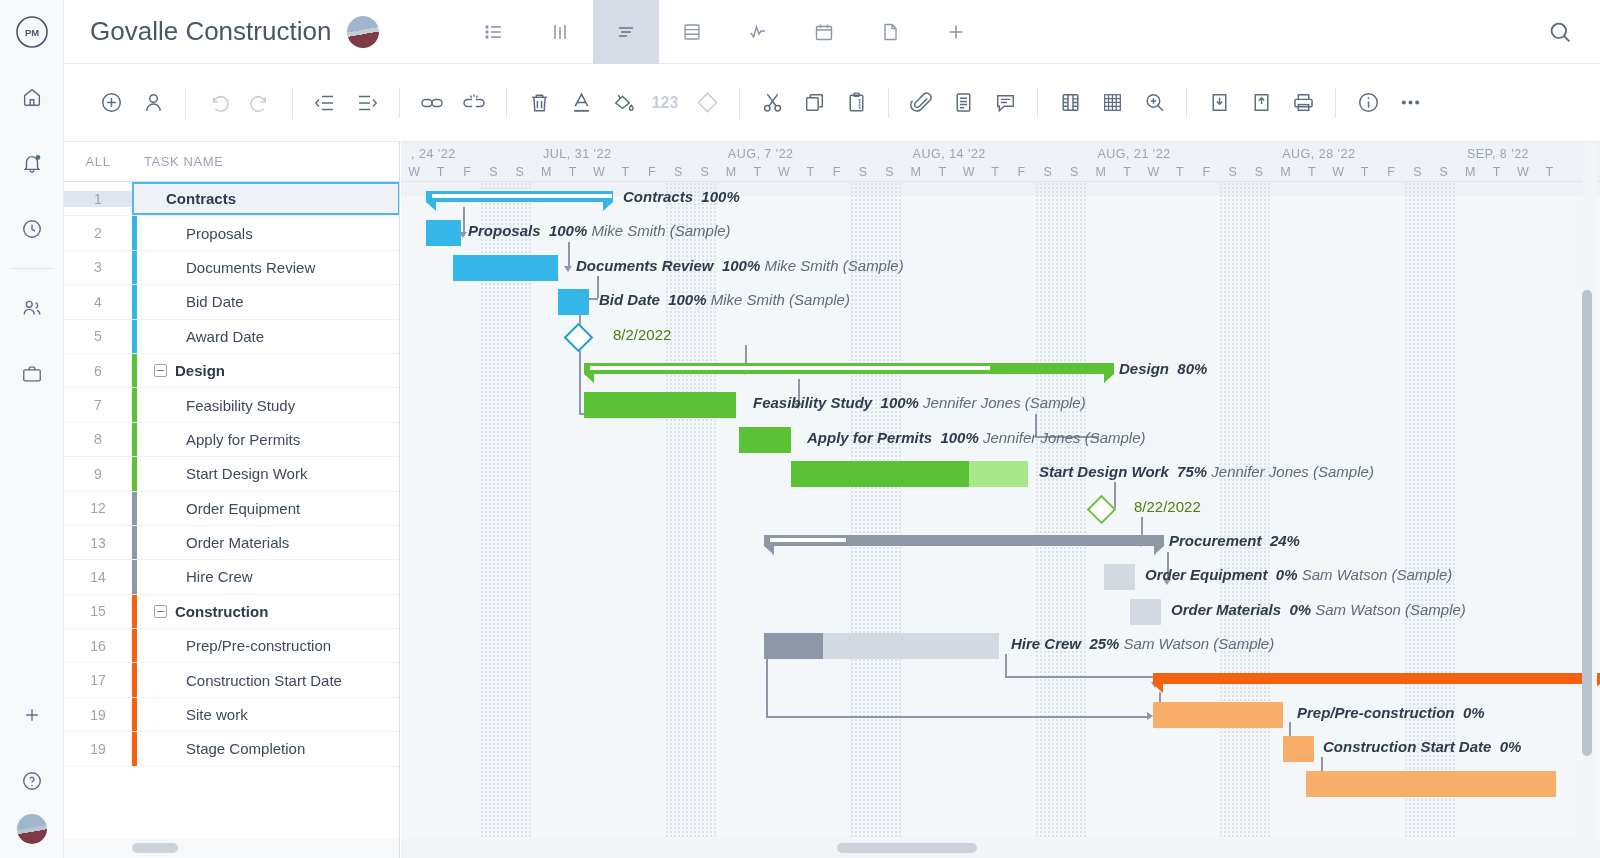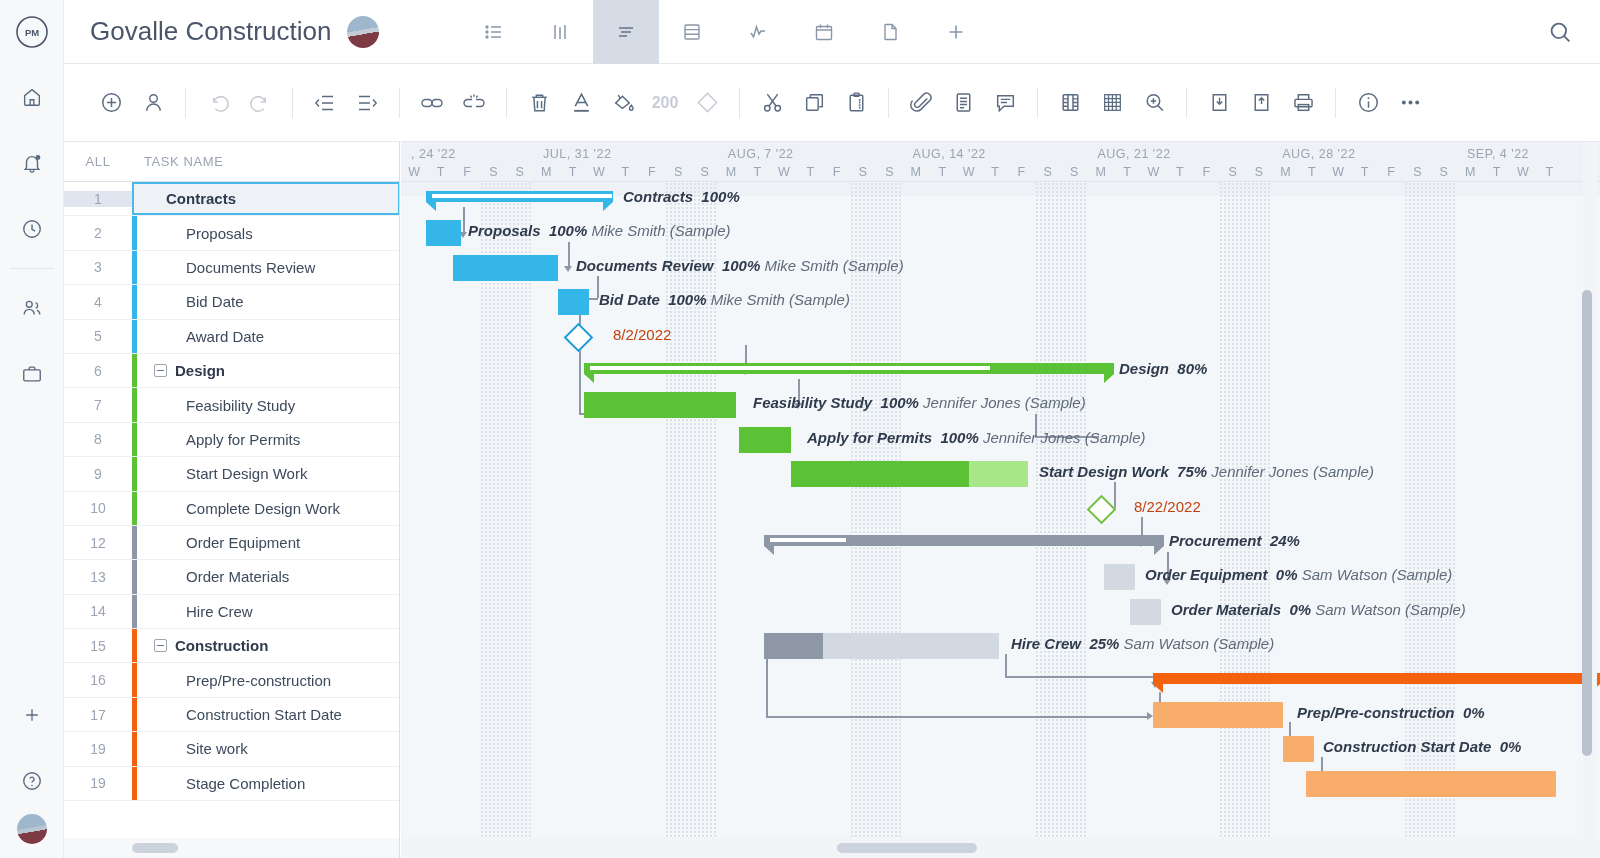--- a/index.html
+++ b/index.html
@@ -146,21 +146,21 @@
   .milestone {
     position: absolute; width: 21px; height: 21px; top: 7px;
     background: #fff; border: 2.5px solid #1a9ad6; transform: rotate(45deg);
   }
   .milestone.green { border-color: #6ec03c; }
   .bar-text {
     position: absolute; top: 6px; font-size: 15px; white-space: nowrap; color: #2f3b4d; font-style: italic;
   }
   .bar-text b { font-weight: bold; }
   .bar-text .who { color: #5f6b7a; font-weight: normal; }
-  .ms-date { position: absolute; top: 6px; font-size: 15px; color: #c2410c; white-space: nowrap; }
+  .ms-date { position: absolute; top: 6px; font-size: 15px; color: #4d7c0f; white-space: nowrap; }
 
   .link { position: absolute; background: #8d97a5; }
   .link-h { height: 1.5px; }
   .link-v { width: 1.5px; }
   .arrow-d {
     position: absolute; width: 0; height: 0;
     border-left: 4.5px solid transparent; border-right: 4.5px solid transparent;
     border-top: 6px solid #8d97a5;
   }
   .arrow-r {
@@ -386,21 +386,21 @@
       </svg>
   </div>
   <div class="tb-icon">
     <svg width="25" height="25" viewBox="0 0 24 24" fill="none" stroke="currentColor" stroke-width="1.4">
       <path d="M4.5 12.5 11 6l6.5 6.5-6.5 5z"></path>
         <path d="M8.8 8.2 7 4.8"></path>
       <path d="M19.5 14.5c1.2 1.6 1.7 2.5 1.7 3.3a1.7 1.7 0 0 1-3.4 0c0-.8.5-1.7 1.7-3.3z"></path>
       </svg>
   </div>
   <div class="tb-icon dim">
-    <span style="font-size:16px;font-weight:bold;">200</span>
+    <span style="font-size:16px;font-weight:bold;">123</span>
   </div>
   <div class="tb-icon dim">
     <svg width="25" height="25" viewBox="0 0 24 24" fill="none" stroke="currentColor" stroke-width="1.4">
       <rect x="5.8" y="5.8" width="12.4" height="12.4" transform="rotate(45 12 12)"></rect>
       </svg>
   </div>
   <div class="tb-sep"></div>
   <div class="tb-icon">
     <svg width="25" height="25" viewBox="0 0 24 24" fill="none" stroke="currentColor" stroke-width="1.4">
       <circle cx="7" cy="17.5" r="2.6"></circle>
@@ -559,27 +559,20 @@
         <div class="row-body">
           <div class="color-bar" style="background: rgb(91, 194, 54);"></div>
           <div class="row-label child">Apply for Permits</div>
         </div>
       </div>
       <div class="grid-row">
         <div class="row-num">9</div>
         <div class="row-body">
           <div class="color-bar" style="background: rgb(91, 194, 54);"></div>
           <div class="row-label child">Start Design Work</div>
-        </div>
-      </div>
-      <div class="grid-row">
-        <div class="row-num">10</div>
-        <div class="row-body">
-          <div class="color-bar" style="background: rgb(91, 194, 54);"></div>
-          <div class="row-label child">Complete Design Work</div>
         </div>
       </div>
       <div class="grid-row">
         <div class="row-num">12</div>
         <div class="row-body">
           <div class="color-bar" style="background: rgb(141, 151, 165);"></div>
           <div class="row-label child">Order Equipment</div>
         </div>
       </div>
       <div class="grid-row">
@@ -637,21 +630,21 @@
 
 <div id="timeline">
   <div id="tl-head">
     <div id="tl-weeks">
         <div class="wk-label" style="left: 10px;">, 24 '22</div>
         <div class="wk-label" style="left: 142px;">JUL, 31 '22</div>
         <div class="wk-label" style="left: 326.8px;">AUG, 7 '22</div>
         <div class="wk-label" style="left: 511.6px;">AUG, 14 '22</div>
         <div class="wk-label" style="left: 696.4px;">AUG, 21 '22</div>
         <div class="wk-label" style="left: 881.2px;">AUG, 28 '22</div>
-        <div class="wk-label" style="left: 1066px;">SEP, 4 '22</div>
+        <div class="wk-label" style="left: 1066px;">SEP, 8 '22</div>
       </div>
     <div id="tl-days">
         <div class="day-label" style="left: 0px;">W</div>
         <div class="day-label" style="left: 26.4px;">T</div>
         <div class="day-label" style="left: 52.8px;">F</div>
         <div class="day-label" style="left: 79.2px;">S</div>
         <div class="day-label" style="left: 105.6px;">S</div>
         <div class="day-label" style="left: 132px;">M</div>
         <div class="day-label" style="left: 158.4px;">T</div>
         <div class="day-label" style="left: 184.8px;">W</div>

